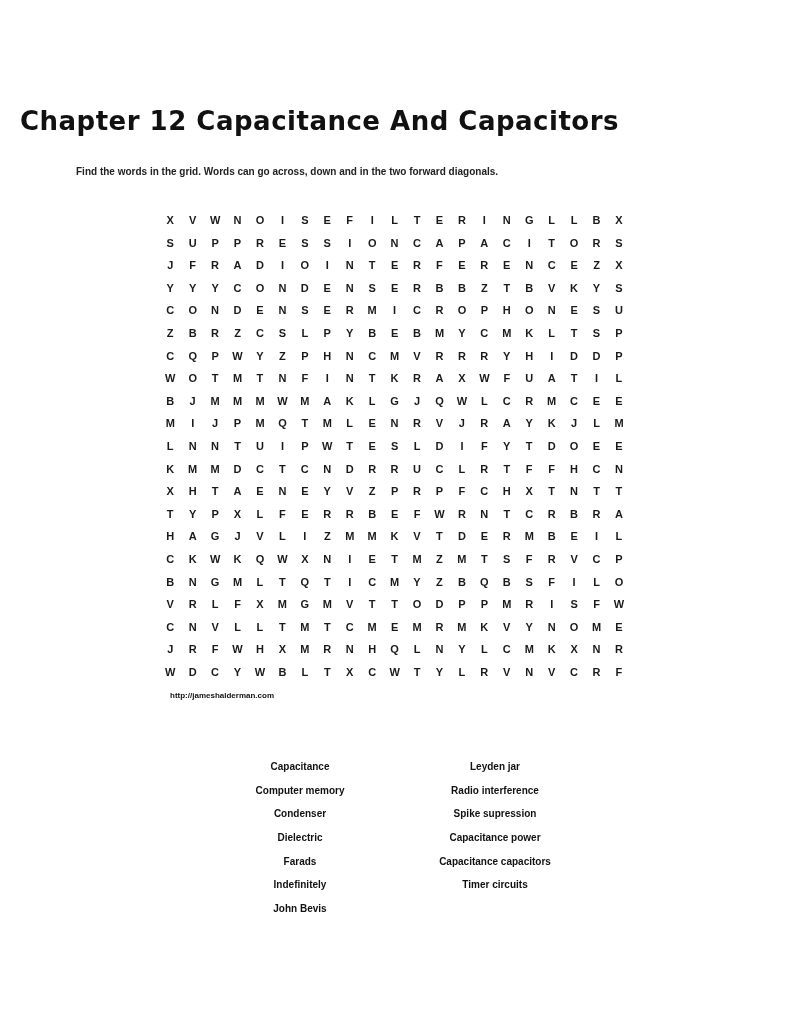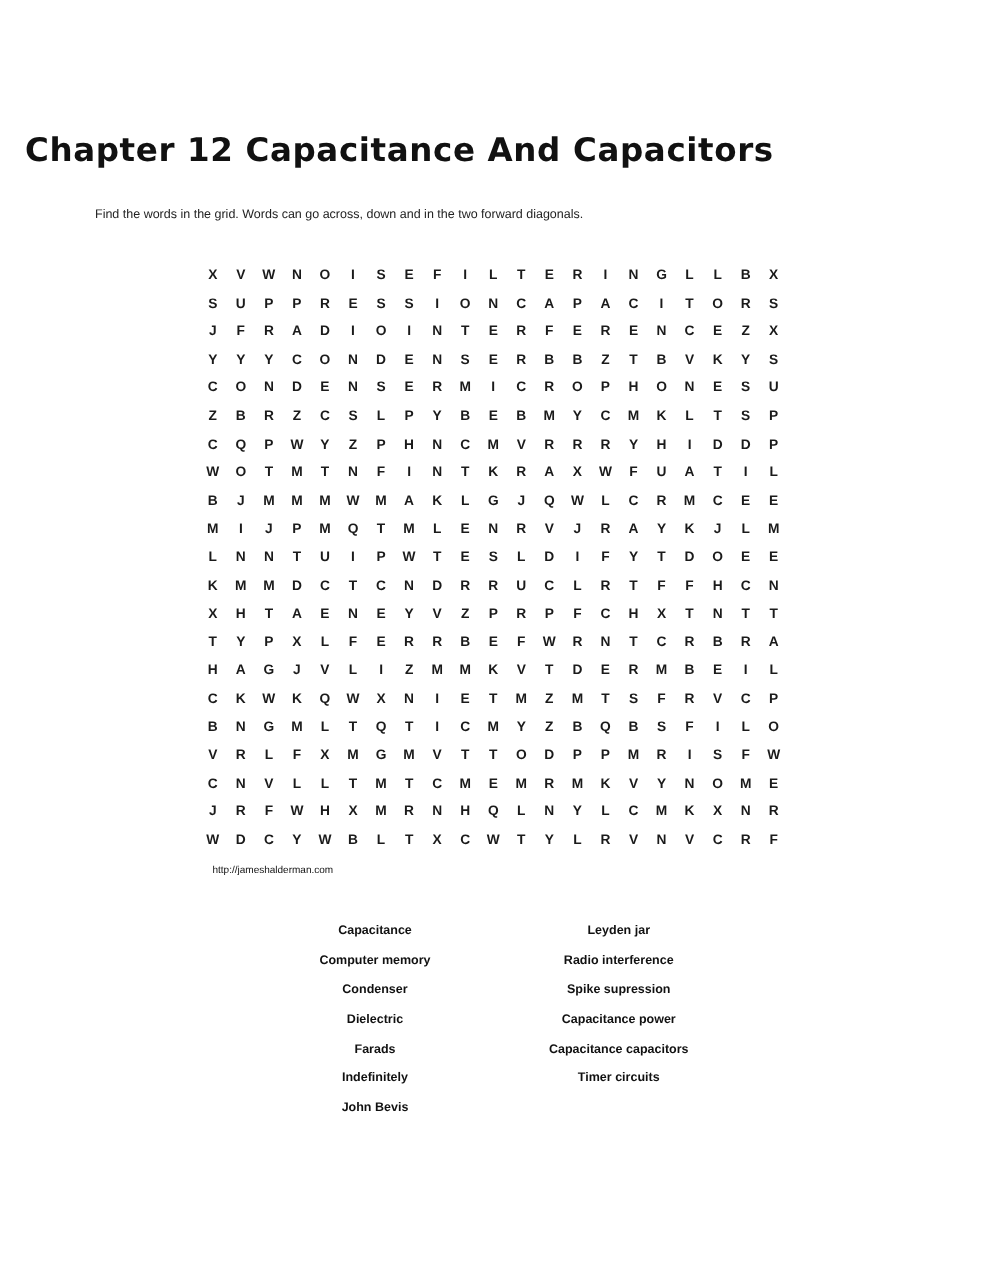--- a/index.html
+++ b/index.html
@@ -22,21 +22,21 @@
     font-size: 26px;
     font-weight: 700;
     letter-spacing: 0.5px;
     color: #111111;
   }
   .instruction {
     position: absolute;
     top: 166px;
     left: 76px;
     font-size: 10px;
-    font-weight: 400;
+    font-weight: 700;
     color: #222222;
   }
   .letter-grid {
     position: absolute;
     top: 209px;
     left: 159px;
     display: block;
   }
   .grid-row {
     display: flex;
@@ -49,26 +49,26 @@
     text-align: center;
     font-size: 11px;
     font-weight: 700;
     color: #1a1a1a;
   }
   .source-url {
     position: absolute;
     top: 691px;
     left: 170px;
     font-size: 8px;
-    font-weight: 400;
+    font-weight: 700;
     color: #111111;
   }
   .word-list {
     position: absolute;
-    top: 733px;
+    top: 755px;
   }
   .word-list.left-col  { left: 180px; width: 240px; }
   .word-list.right-col { left: 380px; width: 230px; }
   .word-item {
     display: block;
     height: 23.7px;
     line-height: 23.7px;
     text-align: center;
     font-size: 10px;
     font-weight: 700;

